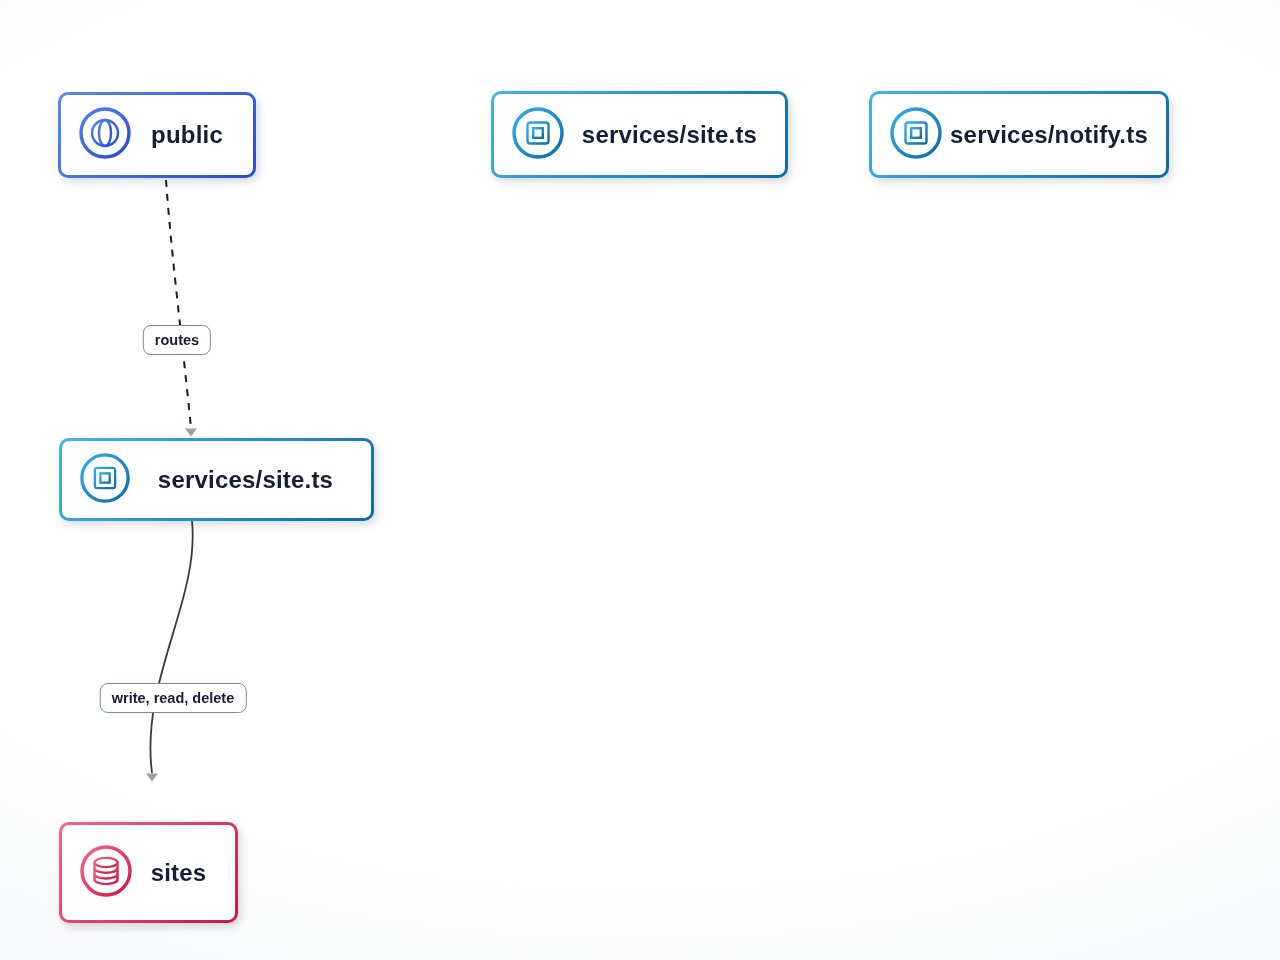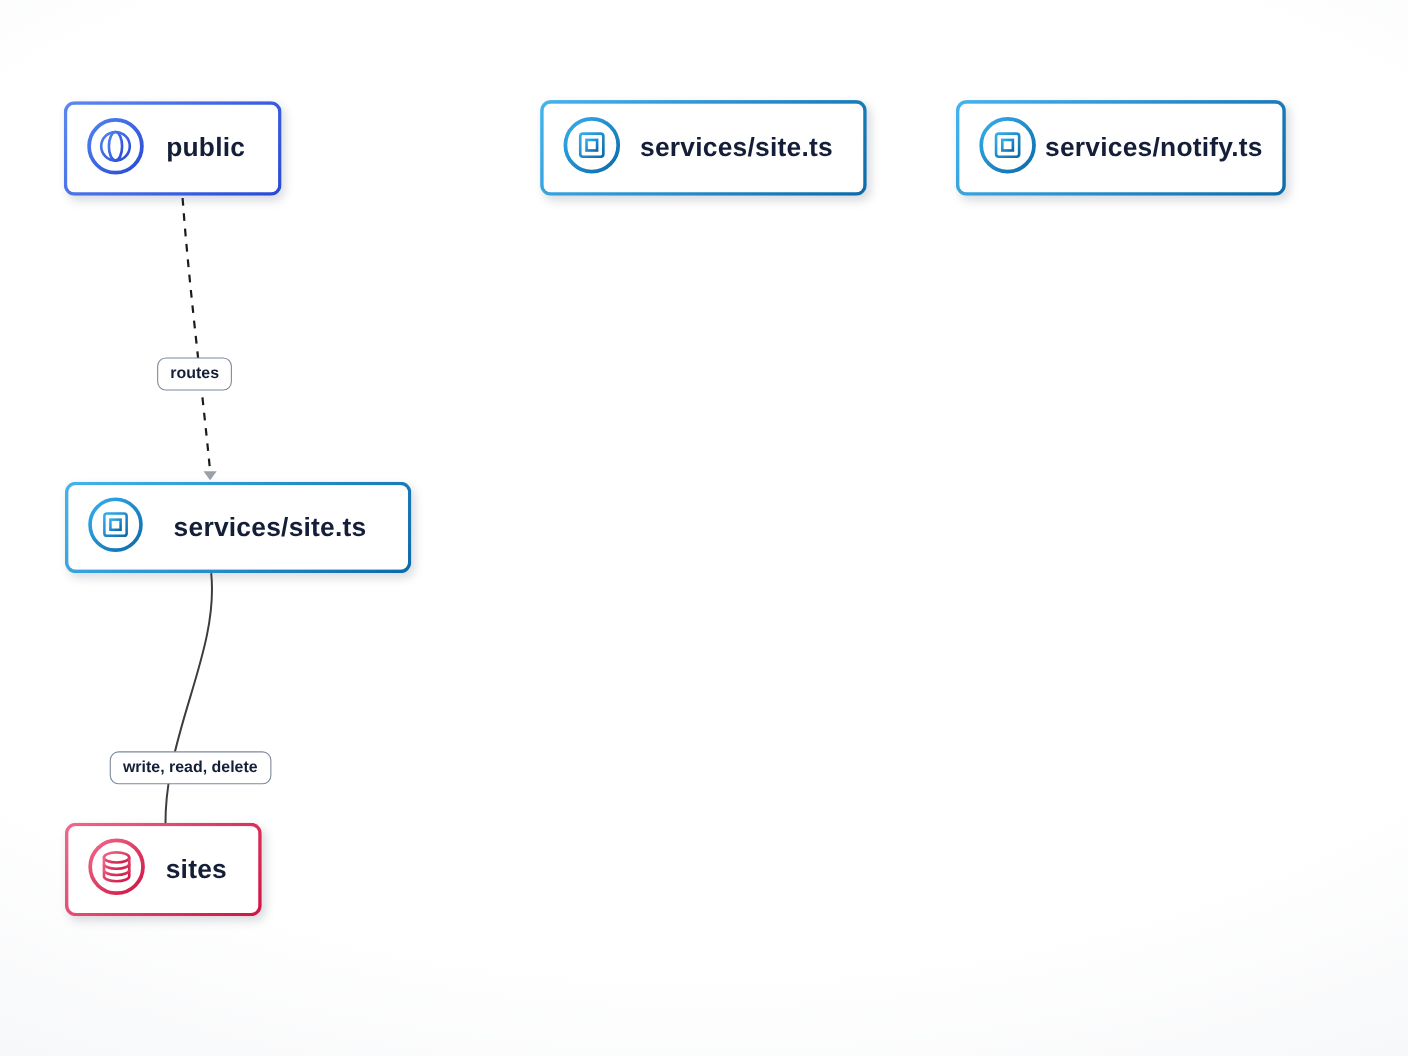--- a/index.html
+++ b/index.html
@@ -53,21 +53,21 @@
   }
   .node.kind-database {
     background-image: linear-gradient(#ffffff, #ffffff),
       linear-gradient(135deg, #f2688a 0%, #cd1543 100%);
   }
 
   .node-public  { left: 58px;  top: 92px;  width: 198px; height: 86px; }
   .node-check   { left: 491px; top: 91px;  width: 297px; height: 87px; }
   .node-notify  { left: 869px; top: 91px;  width: 300px; height: 87px; }
   .node-site    { left: 59px;  top: 438px; width: 315px; height: 83px; }
-  .node-sites   { left: 59px;  top: 748px; width: 179px; height: 85px; }
+  .node-sites   { left: 59px;  top: 822px; width: 179px; height: 101px; }
 
   
   .edge-label {
     position: absolute;
     background: #ffffff;
     border: 1.5px solid #7f899b;
     border-radius: 8px;
     padding: 6px 11px;
     font-size: 14.5px;
     font-weight: 600;

